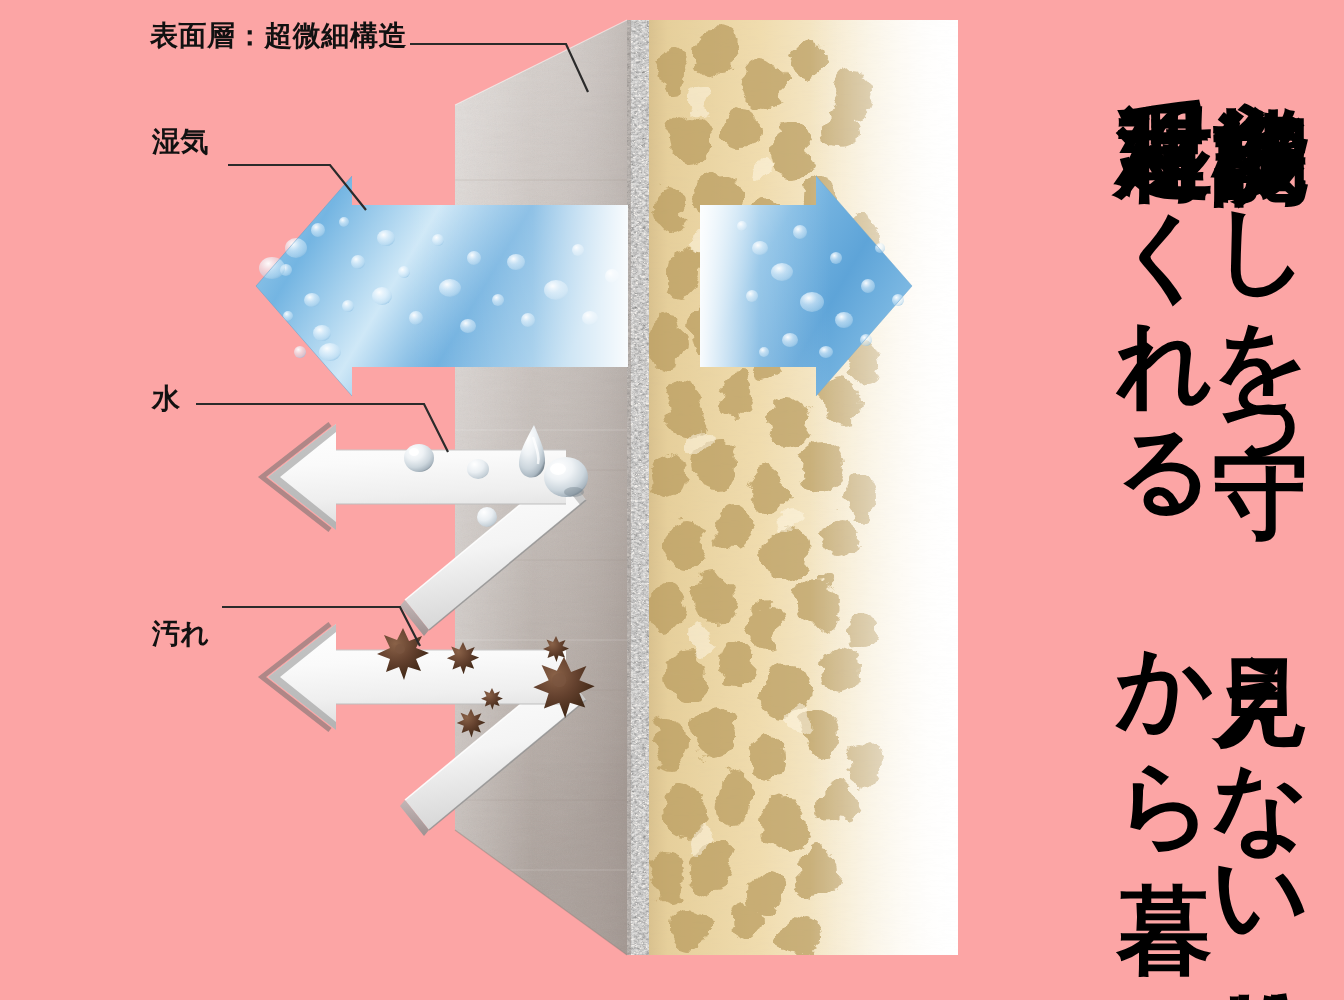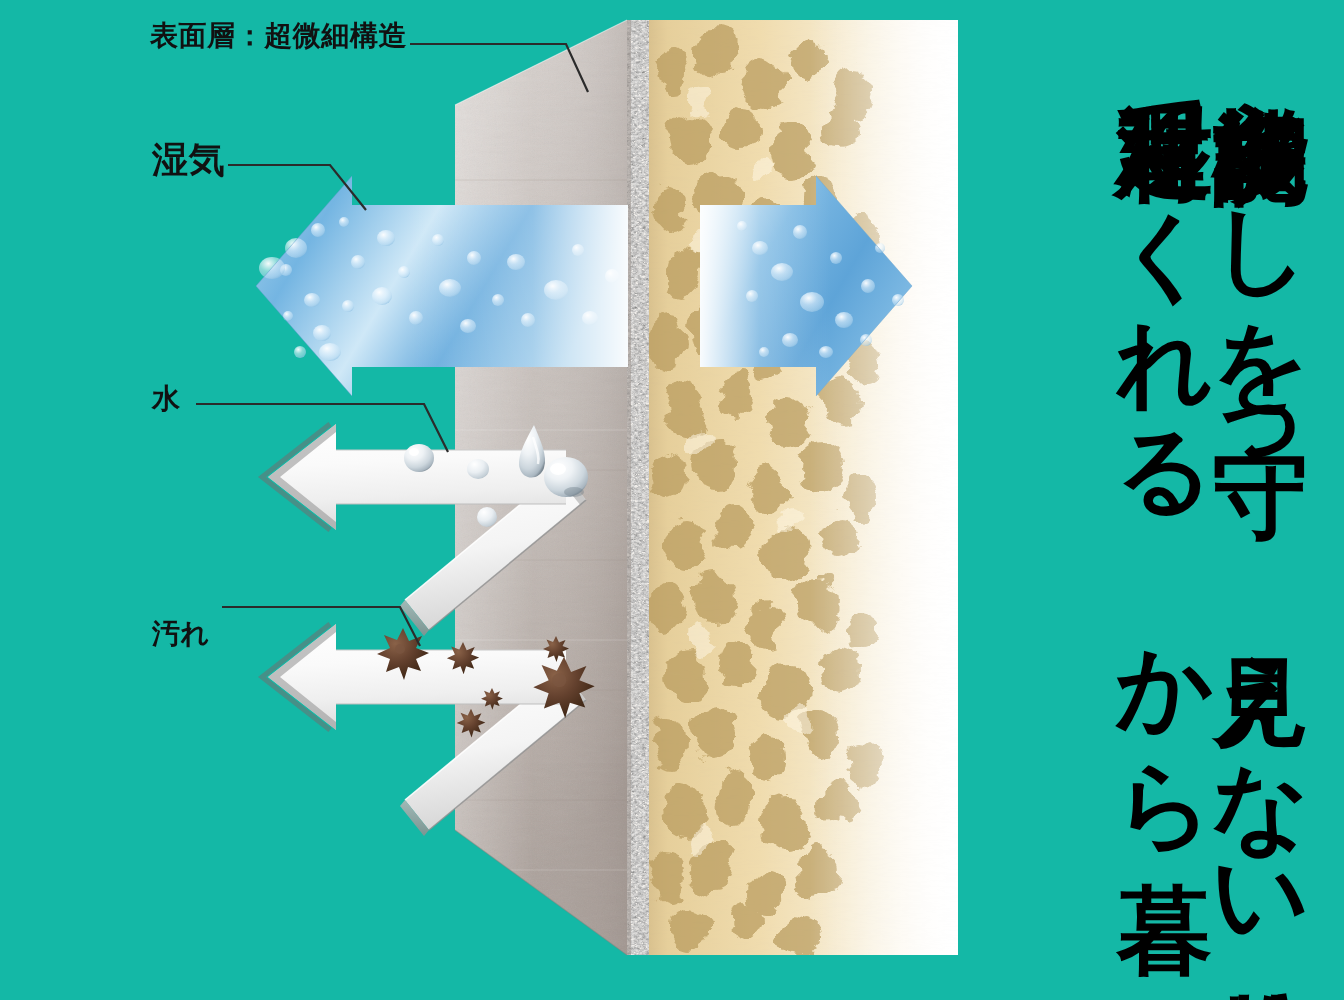--- a/index.html
+++ b/index.html
@@ -2,33 +2,33 @@
 <html lang="ja"><head>
 <meta charset="utf-8">
 <title>多機能調湿建材</title>
 <style>
   html,body{margin:0;padding:0;background:#ffffff;}
   body{
     width:1344px;height:1000px;overflow:hidden;position:relative;
     font-family:"Liberation Sans","DejaVu Sans",sans-serif;
     -webkit-font-smoothing:antialiased;
   }
-  #stage{position:absolute;inset:0;width:1344px;height:1000px;background:#14b8a6;}
+  #stage{position:absolute;inset:0;width:1344px;height:1000px;background:#fca5a5;}
 
   
   .callout-label{
     position:absolute;
     font-weight:700;
     color:#111111;
     white-space:nowrap;
     letter-spacing:0.02em;
     line-height:1;
   }
   #lbl-surface{left:150px;top:22px;font-size:28px;}
-  #lbl-humidity{left:152px;top:142px;font-size:36px;}
+  #lbl-humidity{left:152px;top:130px;font-size:28px;font-family:Liberation Mono, monospace;}
   #lbl-water{left:152px;top:385px;font-size:28px;}
   #lbl-dirt{left:152px;top:620px;font-size:28px;}
 
   
   #headline{
     position:absolute;
     top:28px;
     left:938px;
     width:372px;
     height:900px;

